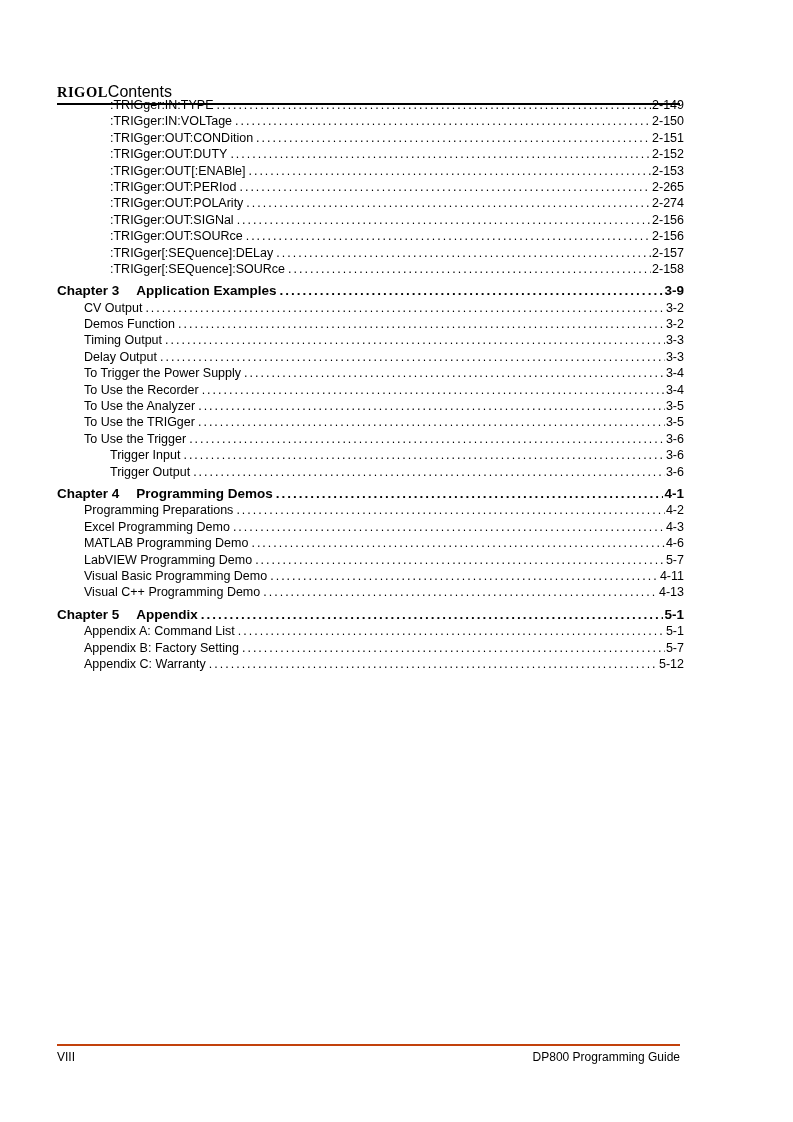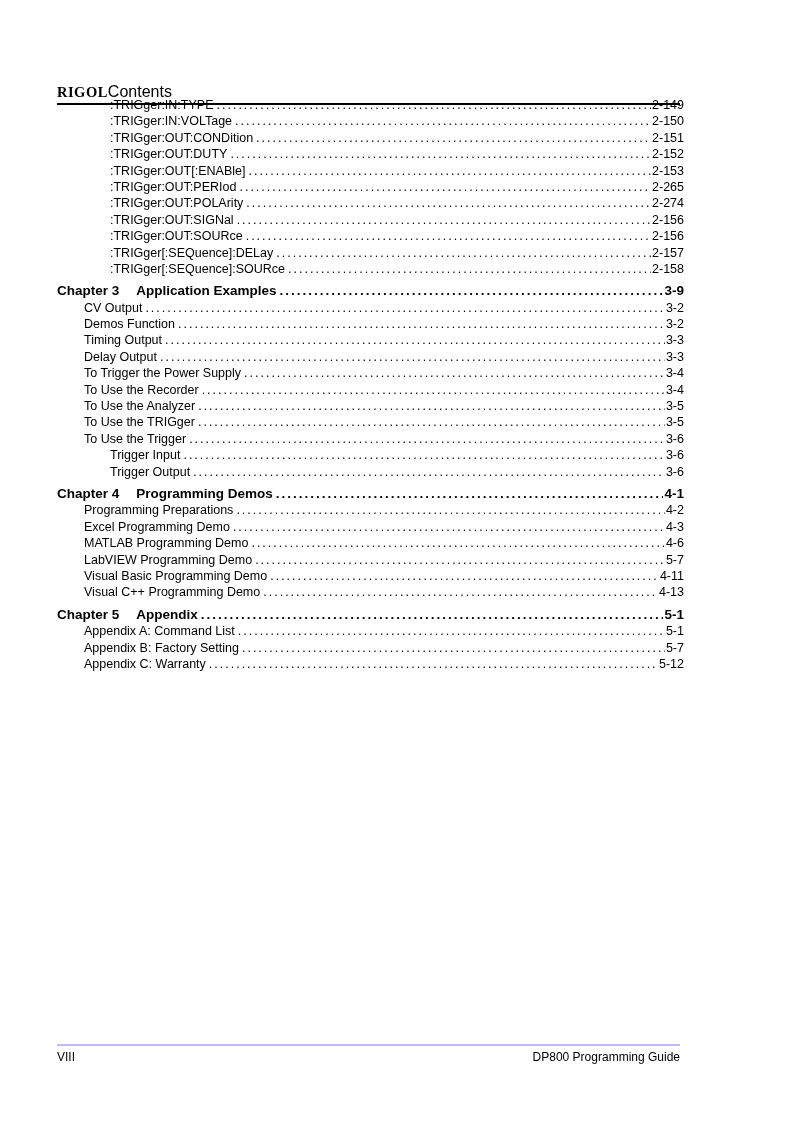--- a/index.html
+++ b/index.html
@@ -67,21 +67,21 @@
     margin-right: 1px;
     letter-spacing: 2px;
     min-width: 0;
   }
   .pg { flex: 0 0 auto; margin-top: 6px; }
   .page-footer {
     position: absolute;
     left: 57px;
     right: 113px;
     top: 1044px;
-    border-top: 2px solid #c4b5fd;
+    border-top: 2px solid #c2410c;
     padding-top: 4px;
     display: flex;
     justify-content: space-between;
     font-size: 12px;
   }
 </style>
 </head>
 <body>
 
 <div class="page-header">

